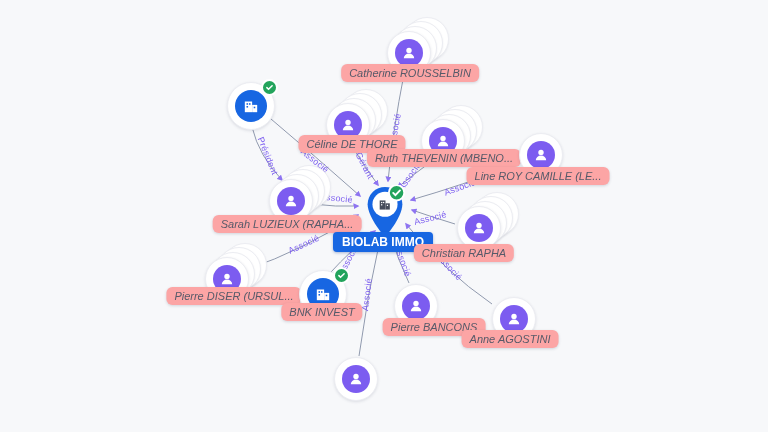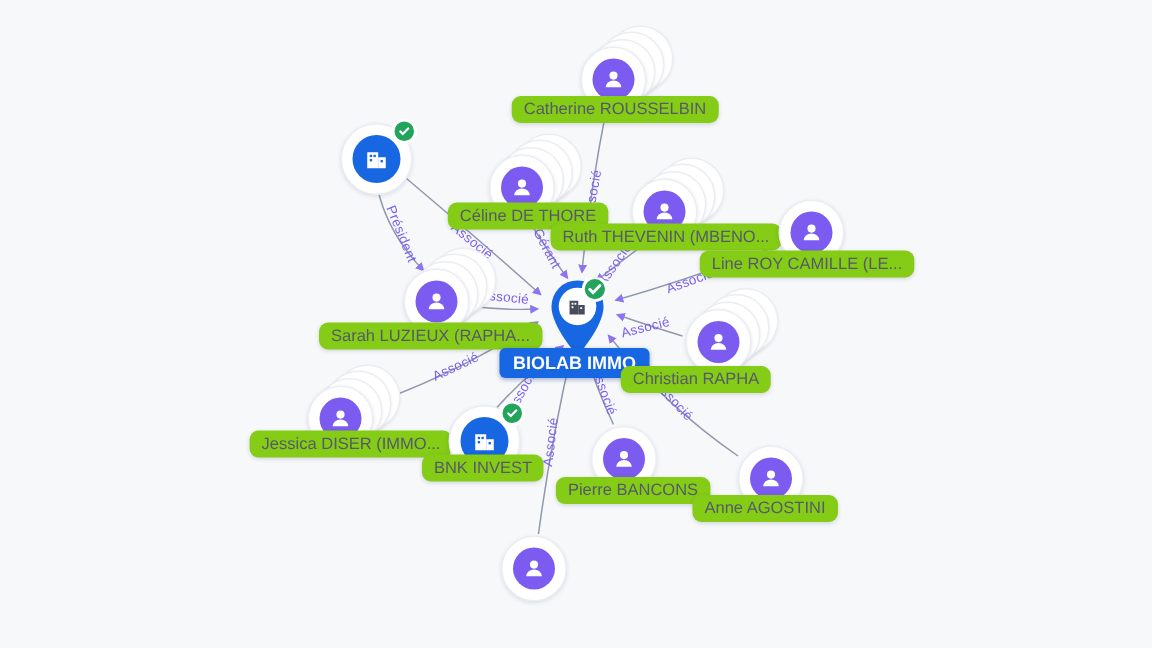--- a/index.html
+++ b/index.html
@@ -11,21 +11,21 @@
   .node{position:absolute;width:42px;height:42px;transform:translate(-50%,-50%);}
   .sc{position:absolute;width:42px;height:42px;border-radius:50%;background:#fff;border:1px solid #ecedf2;box-shadow:0 1px 2px rgba(40,50,80,.08);}
   .sc1{left:6px;top:-5px;}
   .sc2{left:12px;top:-10px;}
   .sc3{left:18px;top:-14px;}
   .front{position:absolute;left:0;top:0;width:42px;height:42px;border-radius:50%;background:#fff;border:1px solid #ecedf2;box-shadow:0 1px 3px rgba(40,50,80,.13);display:flex;align-items:center;justify-content:center;}
   .front.big{width:46px;height:46px;margin-left:-2px;margin-top:-2px;}
   .pcirc{width:28px;height:28px;border-radius:50%;background:#7c5cf0;display:flex;align-items:center;justify-content:center;}
   .ccirc{width:32px;height:32px;border-radius:50%;background:#1766e2;display:flex;align-items:center;justify-content:center;}
   .badge{position:absolute;right:-4px;top:-4px;width:13px;height:13px;border-radius:50%;background:#23a45c;border:2px solid #fff;display:flex;align-items:center;justify-content:center;}
-  .node-label{position:absolute;transform:translateX(-50%);background:#84cc16;border-radius:6px;padding:3px 8px;font-size:11px;color:#565a69;white-space:nowrap;box-shadow:0 1px 3px rgba(40,50,80,.18);}
+  .node-label{position:absolute;transform:translateX(-50%);background:#fca5a5;border-radius:6px;padding:3px 8px;font-size:11px;color:#565a69;white-space:nowrap;box-shadow:0 1px 3px rgba(40,50,80,.18);font-style:italic;}
   .center-label{position:absolute;transform:translateX(-50%);background:#1766e2;border-radius:4px;padding:3px 9px;font-size:12px;font-weight:bold;color:#fff;white-space:nowrap;box-shadow:0 1px 3px rgba(20,60,140,.35);text-align:right;}
   .pin{position:absolute;transform:translateX(-50%);}
 </style>
 </head>
 <body>
 
 <div class="stage">
 
   <svg class="edges">
     <defs>
@@ -193,21 +193,21 @@
     <span class="sc sc1"></span>
     <span class="front">
         <span class="pcirc">
           <svg width="16" height="16" viewBox="0 0 16 16">
             <circle cx="8" cy="5.4" r="2.7" fill="#fff"></circle>
             <path d="M2.8 13.2 a5.2 4.6 0 0 1 10.4 0 z" fill="#fff"></path>
           </svg>
         </span>
       </span>
   </div>
-  <div class="node-label" style="left:234px;top:287px">Jessica DISER (IMMO...</div>
+  <div class="node-label" style="left:234px;top:287px">Pierre DISER (URSUL...</div>
 
   <div class="node" style="left:322px;top:293px">
     <span class="front big">
         <span class="ccirc">
           <svg width="18" height="18" viewBox="0 0 16 16">
             <path d="M2.5 13.5 V4 h6.5 v9.5 z" fill="#fff"></path>
             <path d="M9 13.5 V7 h4.5 v6.5 z" fill="#fff"></path>
             <rect x="4" y="5.5" width="1.4" height="1.4" fill="#1766e2"></rect>
             <rect x="6.2" y="5.5" width="1.4" height="1.4" fill="#1766e2"></rect>
             <rect x="4" y="8" width="1.4" height="1.4" fill="#1766e2"></rect>
@@ -226,21 +226,21 @@
   <div class="node" style="left:415px;top:305px">
     <span class="front">
         <span class="pcirc">
           <svg width="16" height="16" viewBox="0 0 16 16">
             <circle cx="8" cy="5.4" r="2.7" fill="#fff"></circle>
             <path d="M2.8 13.2 a5.2 4.6 0 0 1 10.4 0 z" fill="#fff"></path>
           </svg>
         </span>
       </span>
   </div>
-  <div class="node-label" style="left:422px;top:318px">Pierre BANCONS</div>
+  <div class="node-label" style="left:434px;top:318px">Pierre BANCONS</div>
 
   <div class="node" style="left:513px;top:318px">
     <span class="front">
         <span class="pcirc">
           <svg width="16" height="16" viewBox="0 0 16 16">
             <circle cx="8" cy="5.4" r="2.7" fill="#fff"></circle>
             <path d="M2.8 13.2 a5.2 4.6 0 0 1 10.4 0 z" fill="#fff"></path>
           </svg>
         </span>
       </span>

